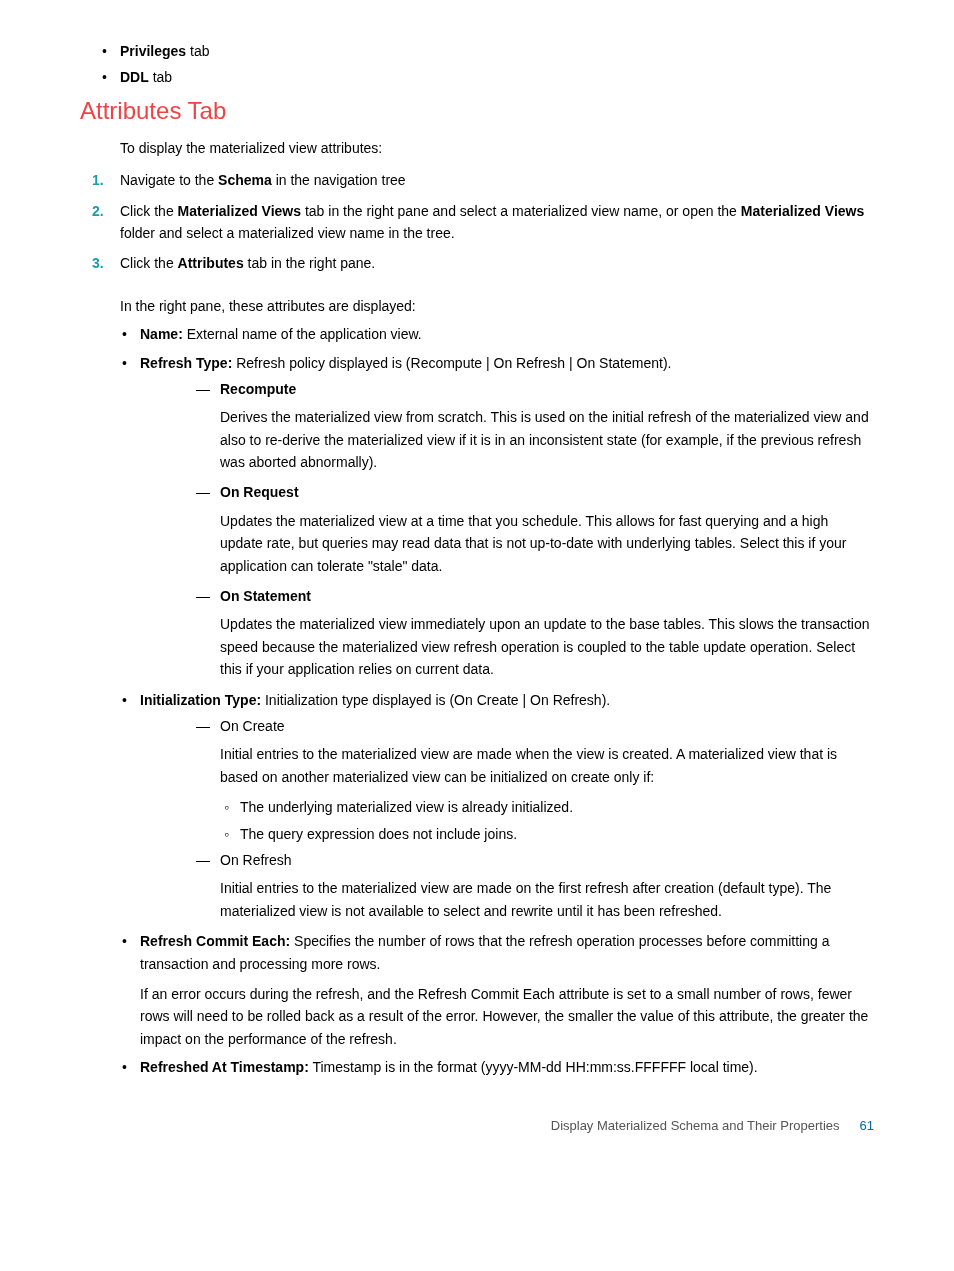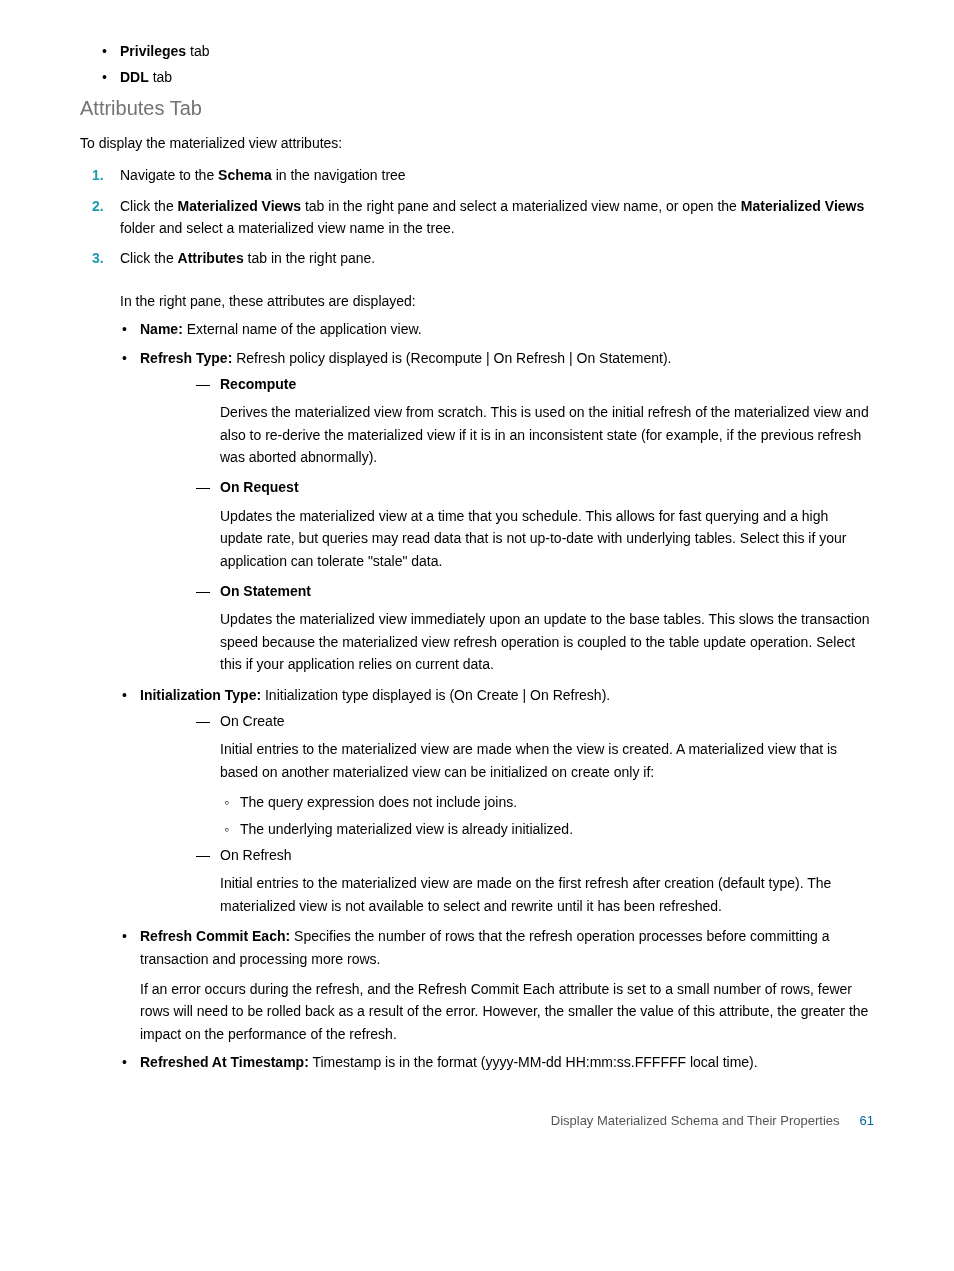--- a/index.html
+++ b/index.html
@@ -36,28 +36,29 @@
     }
 
     .bullet-list li::before {
       content: "•";
       position: absolute;
       left: -18px;
       color: #000;
     }
 
     .section-heading {
-      color: #737373;
-      font-size: 20px;
+      color: #ef4444;
+      font-size: 24px;
       font-weight: normal;
       margin-bottom: 12px;
       margin-top: 2px;
     }
 
     .intro-text {
+      margin-left: 40px;
       margin-bottom: 10px;
       line-height: 1.6;
     }
 
     .numbered-list {
       list-style: none;
       padding-left: 40px;
       margin-bottom: 6px;
     }
 
@@ -248,24 +249,24 @@
       <span> Initialization type displayed is (On Create | On Refresh).</span>
 
       <ul class="dash-list">
         <li>
           <span>On Create</span>
         </li>
       </ul>
       <p class="dash-item-desc">Initial entries to the materialized view are made when the view is created. A materialized view that is based on another materialized view can be initialized on create only if:</p>
       <ul class="circle-list">
         <li>
+          <span>The underlying materialized view is already initialized.</span>
+        </li>
+        <li>
           <span>The query expression does not include joins.</span>
-        </li>
-        <li>
-          <span>The underlying materialized view is already initialized.</span>
         </li>
       </ul>
 
       <ul class="dash-list">
         <li>
           <span>On Refresh</span>
         </li>
       </ul>
       <p class="dash-item-desc">Initial entries to the materialized view are made on the first refresh after creation (default type). The materialized view is not available to select and rewrite until it has been refreshed.</p>
     </li>

